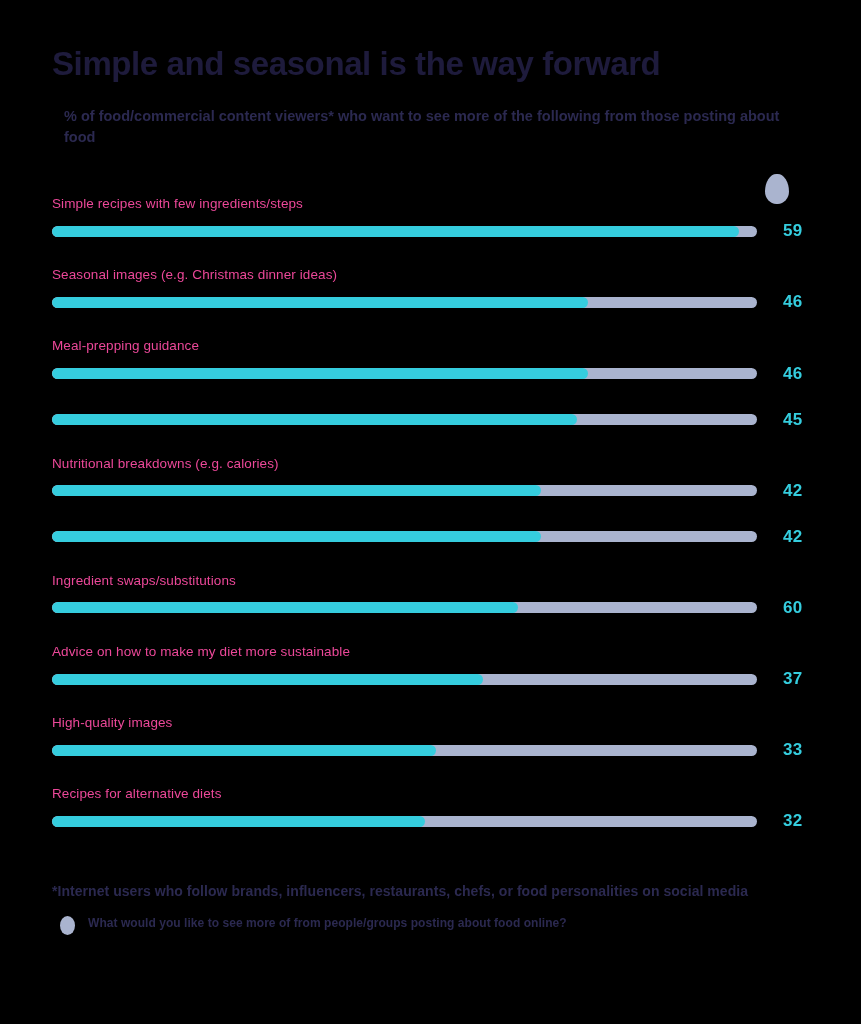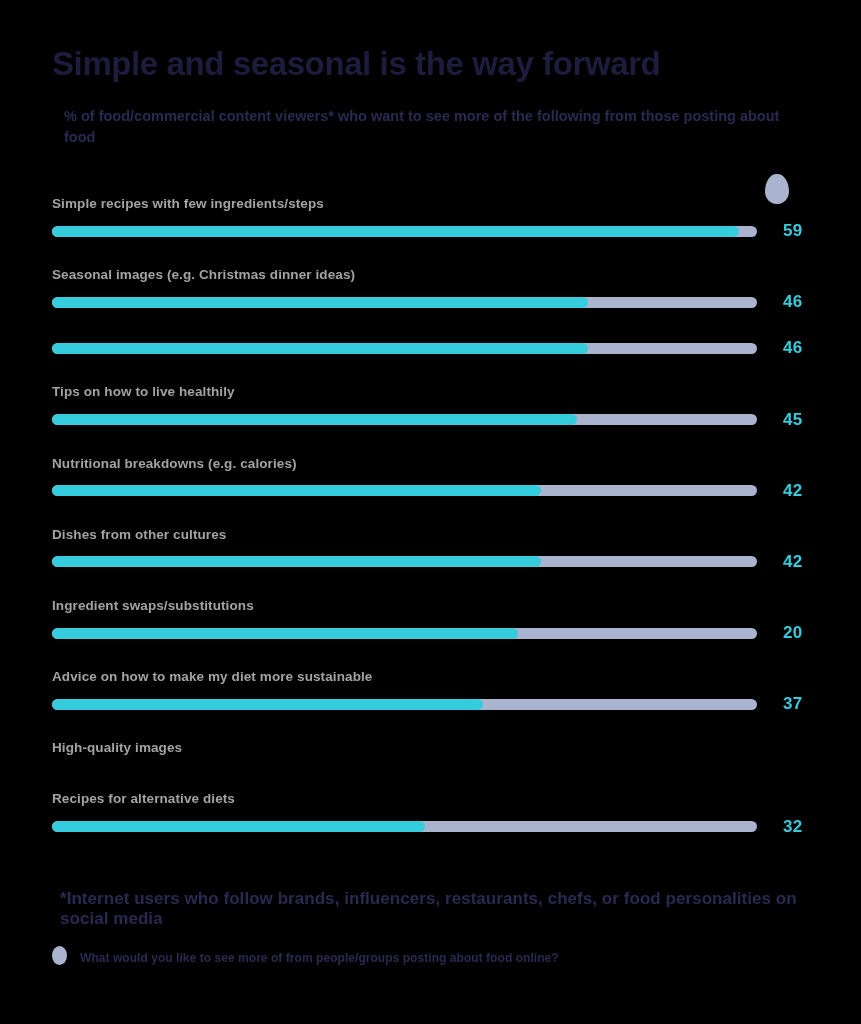--- a/index.html
+++ b/index.html
@@ -60,22 +60,22 @@
     border-radius: 50% 50% 50% 50% / 44% 44% 62% 62%;
     transform: rotate(180deg);
   }
   .row {
     position: relative;
     padding-top: 26px;
   }
   .row:first-child { padding-top: 18px; }
   .row-label {
     font-size: 13.5px;
-    font-weight: 700;
-    color: #a3a3a3;
+    font-weight: 400;
+    color: #ec4899;
     letter-spacing: 0.1px;
     margin-bottom: 9px;
     line-height: 1.2;
   }
   .bar-line {
     display: flex;
     align-items: center;
   }
   .track {
     position: relative;
@@ -95,33 +95,33 @@
   }
   .value {
     font-size: 17px;
     font-weight: 800;
     color: #35cdde;
     margin-left: 26px;
     letter-spacing: 0.3px;
   }
   .footnote {
     margin-top: 52px;
-    font-size: 17px;
+    font-size: 14px;
     font-weight: 700;
     color: #2b2950;
     letter-spacing: 0.05px;
-    margin-left: 8px;
   }
   .legend {
     margin-top: 17px;
   }
   .legend-row {
     display: flex;
-    align-items: flex-end;
+    align-items: flex-start;
     margin-bottom: 11px;
+    margin-left: 8px;
   }
   .dot {
     flex: 0 0 auto;
     width: 15px;
     height: 19px;
     background: #aab4cf;
     border-radius: 50%;
     margin-right: 13px;
   }
   .legend-text {
@@ -156,74 +156,79 @@
         <div class="row">
           <div class="row-label">Seasonal images (e.g. Christmas dinner ideas)</div>
           <div class="bar-line">
             <div class="track">
               <div class="fill" style="width:76%"></div>
             </div>
             <div class="value">46</div>
           </div>
         </div>
         <div class="row">
+          <div class="row-label">Meal-prepping guidance</div>
           <div class="bar-line">
             <div class="track">
               <div class="fill" style="width:76%"></div>
             </div>
             <div class="value">46</div>
           </div>
         </div>
         <div class="row">
-          <div class="row-label">Tips on how to live healthily</div>
           <div class="bar-line">
             <div class="track">
               <div class="fill" style="width:74.4%"></div>
             </div>
             <div class="value">45</div>
           </div>
         </div>
         <div class="row">
           <div class="row-label">Nutritional breakdowns (e.g. calories)</div>
           <div class="bar-line">
             <div class="track">
               <div class="fill" style="width:69.4%"></div>
             </div>
             <div class="value">42</div>
           </div>
         </div>
         <div class="row">
-          <div class="row-label">Dishes from other cultures</div>
           <div class="bar-line">
             <div class="track">
               <div class="fill" style="width:69.4%"></div>
             </div>
             <div class="value">42</div>
           </div>
         </div>
         <div class="row">
           <div class="row-label">Ingredient swaps/substitutions</div>
           <div class="bar-line">
             <div class="track">
               <div class="fill" style="width:66.1%"></div>
             </div>
-            <div class="value">20</div>
+            <div class="value">60</div>
           </div>
         </div>
         <div class="row">
           <div class="row-label">Advice on how to make my diet more sustainable</div>
           <div class="bar-line">
             <div class="track">
               <div class="fill" style="width:61.2%"></div>
             </div>
             <div class="value">37</div>
           </div>
         </div>
         <div class="row">
           <div class="row-label">High-quality images</div>
+          <div class="bar-line">
+            <div class="track">
+              <div class="fill" style="width:54.5%"></div>
+            </div>
+            <div class="value">33</div>
+          </div>
         </div>
         <div class="row">
           <div class="row-label">Recipes for alternative diets</div>
           <div class="bar-line">
             <div class="track">
               <div class="fill" style="width:52.9%"></div>
             </div>
             <div class="value">32</div>
           </div>
         </div>

